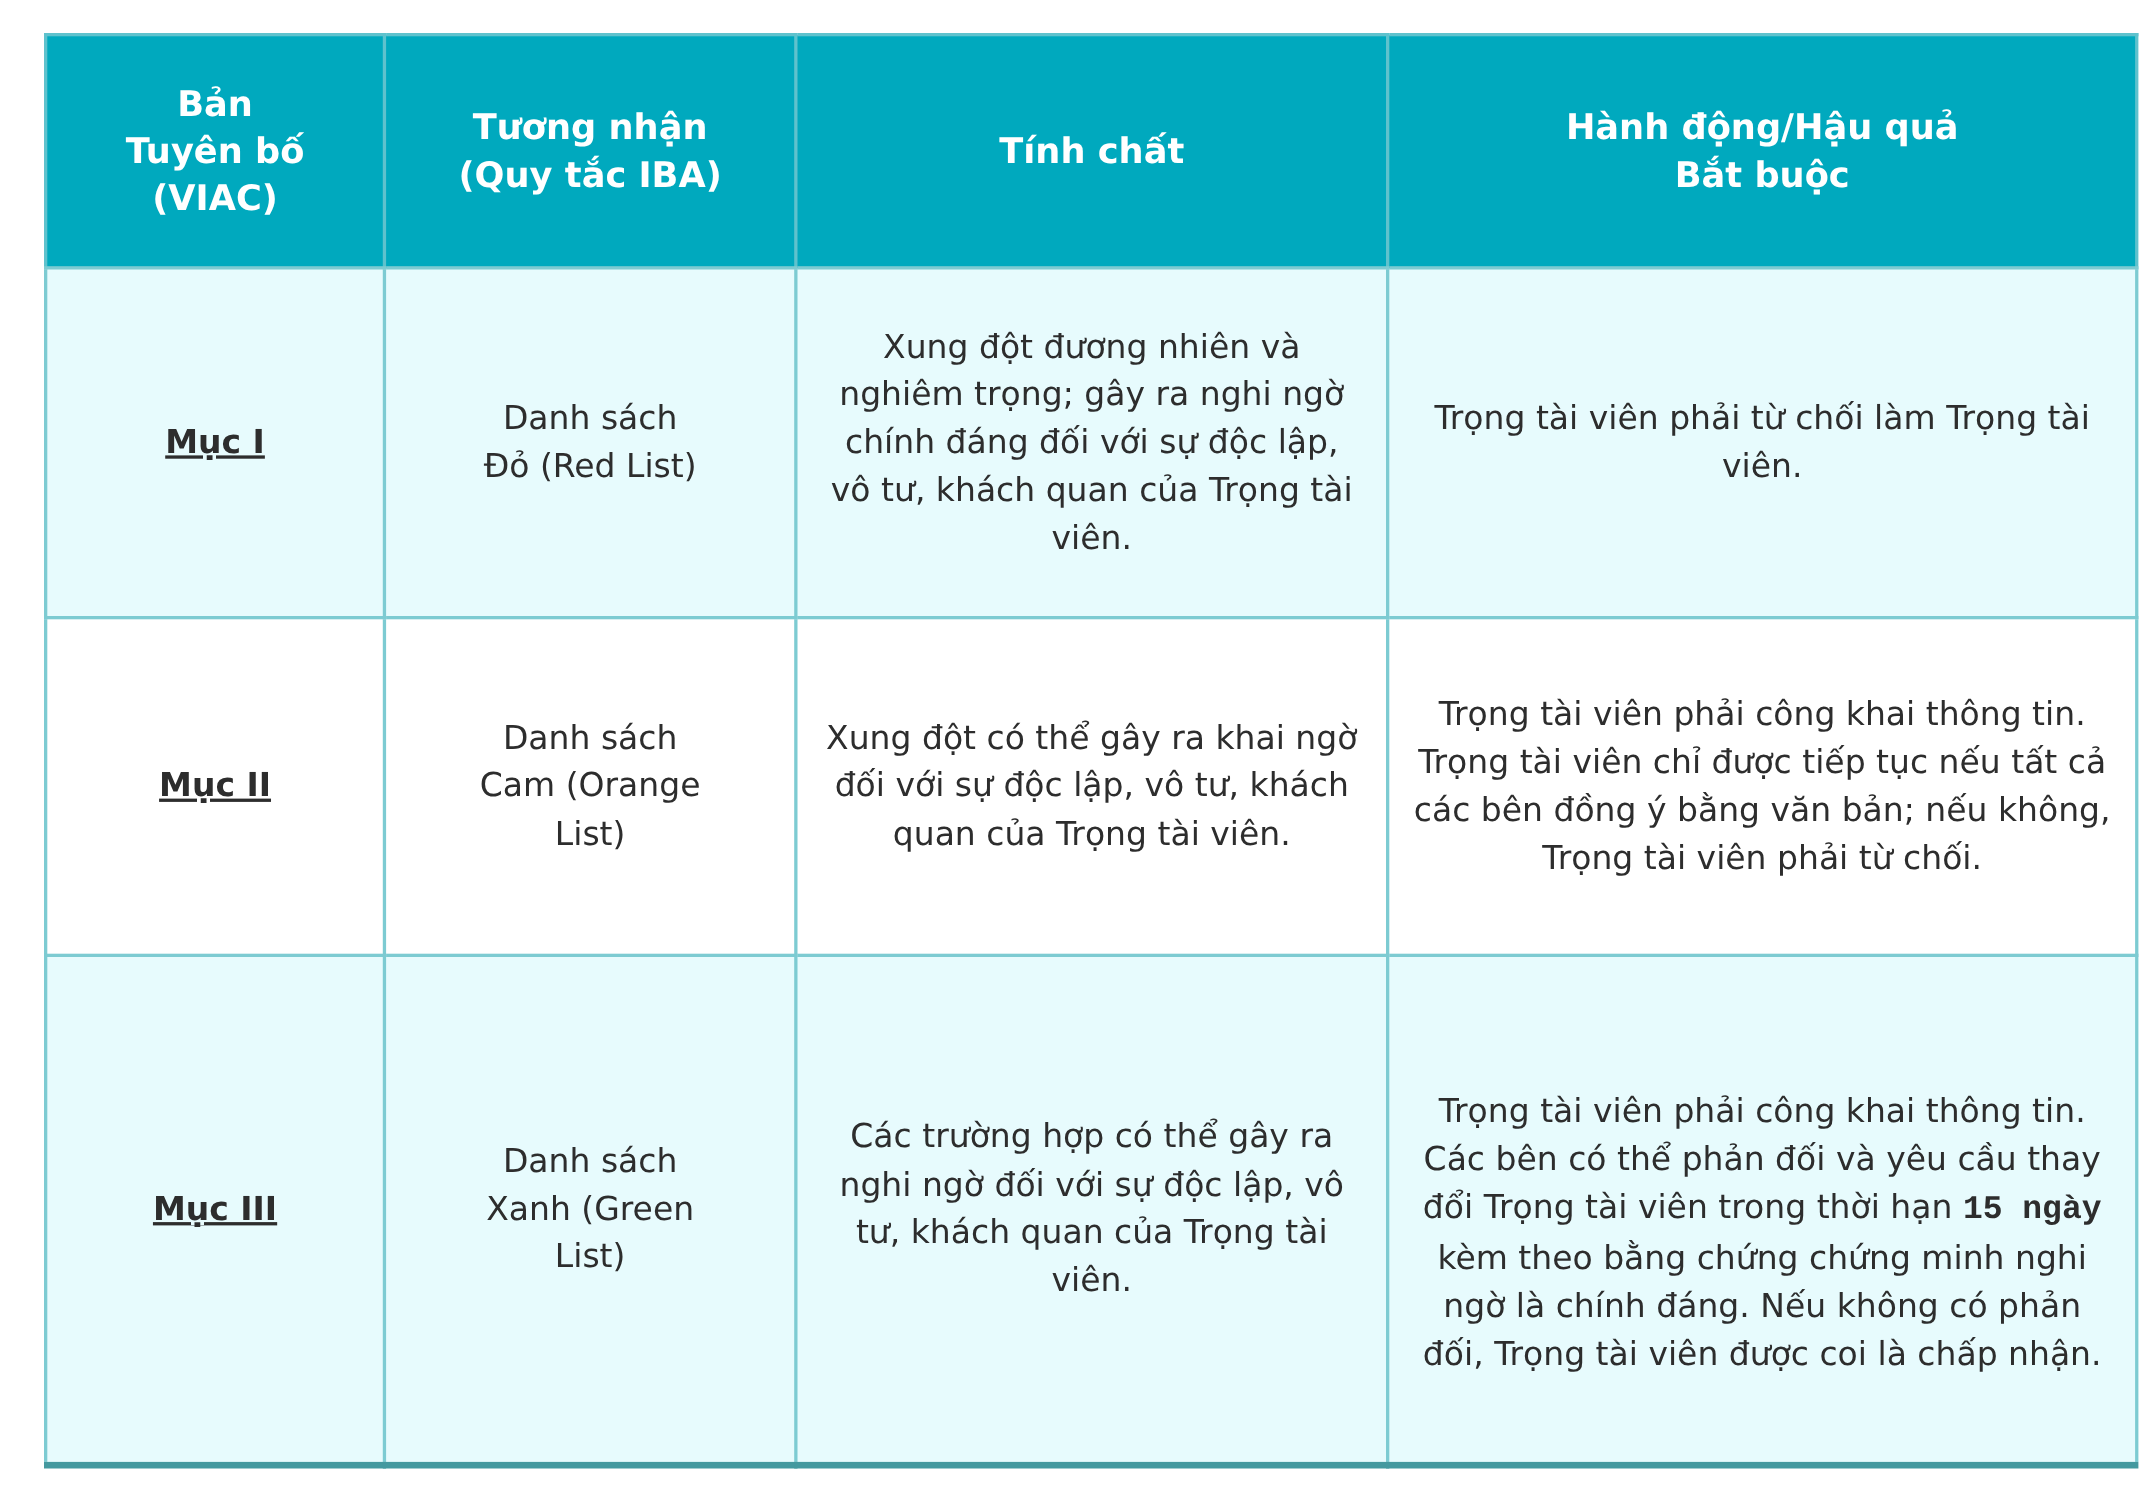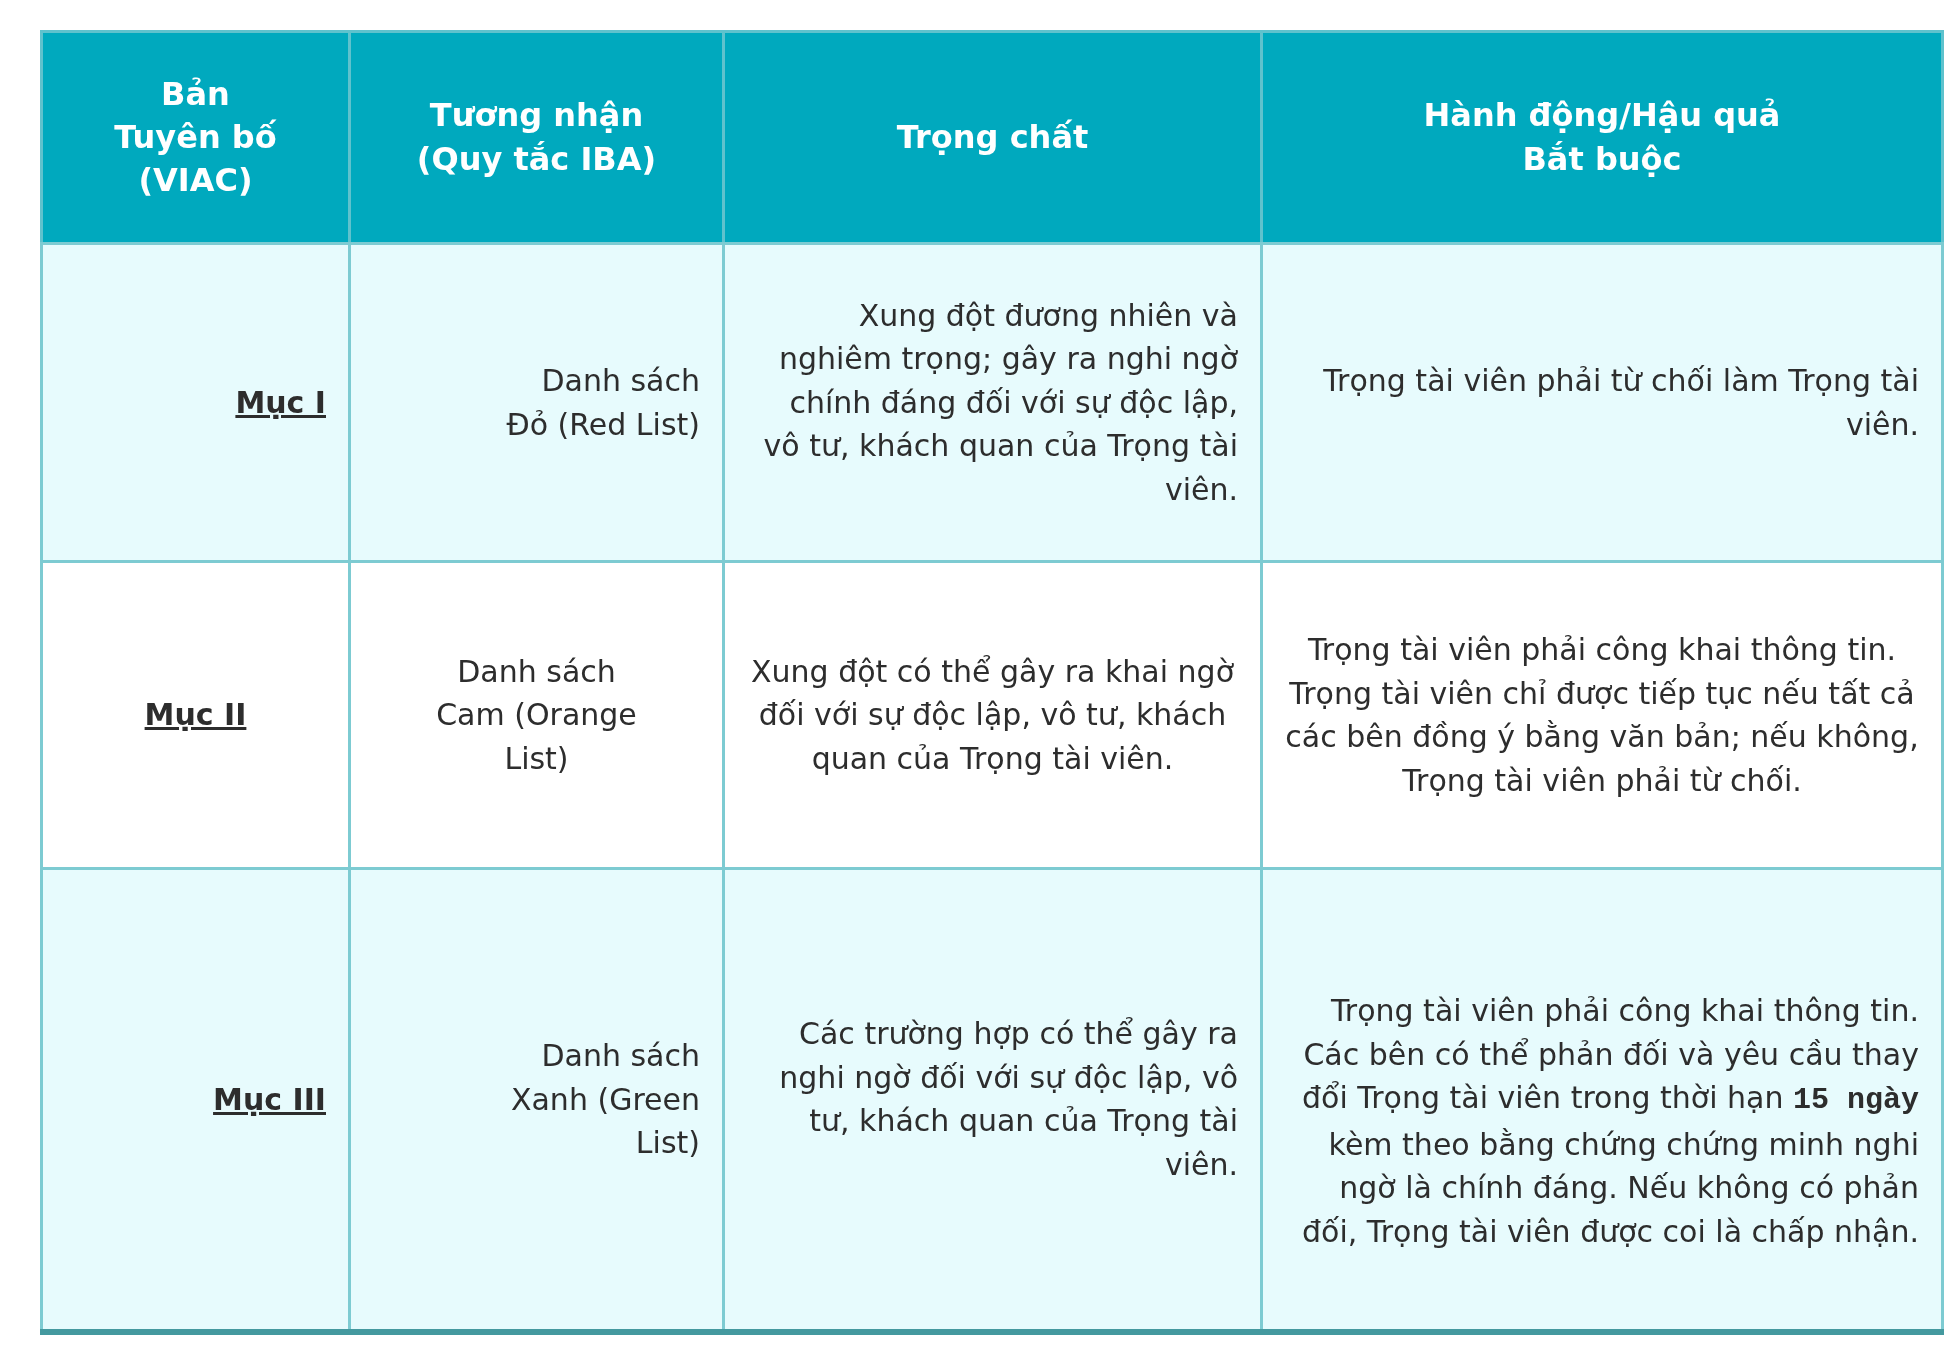--- a/index.html
+++ b/index.html
@@ -43,21 +43,21 @@
 
   table.viac th {
     background: #00a9be;
     color: #ffffff;
     font-weight: bold;
     font-size: 32px;
     line-height: 1.35;
     border-color: #5fc2cd;
     border-bottom-color: #7dcbd2;
   }
-  tr.row-1 td, tr.row-3 td { background: #e7fbfd; text-align: right; }
+  tr.row-1 td, tr.row-3 td { background: #e7fbfd; }
   tr.row-2 td { background: #ffffff; }
 
   table.viac td {
     color: #2d2d2d;
     font-size: 30px;
     line-height: 1.45;
   }
   td.muc {
     color: #137089;
     font-weight: bold;
@@ -77,21 +77,21 @@
         <col class="c3">
         <col class="c4">
     </colgroup>
     <thead>
       <tr class="row-header">
         <th>Bản
 Tuyên bố
 (VIAC)</th>
         <th>Tương nhận
 (Quy tắc IBA)</th>
-        <th>Trọng chất</th>
+        <th>Tính chất</th>
         <th>Hành động/Hậu quả
 Bắt buộc</th>
       </tr>
     </thead>
     <tbody>
       <tr class="row-1">
         <td class="muc">Mục I</td>
         <td>Danh sách
 Đỏ (Red List)</td>
         <td>Xung đột đương nhiên và nghiêm trọng; gây ra nghi ngờ chính đáng đối với sự độc lập, vô tư, khách quan của Trọng tài viên.</td>

